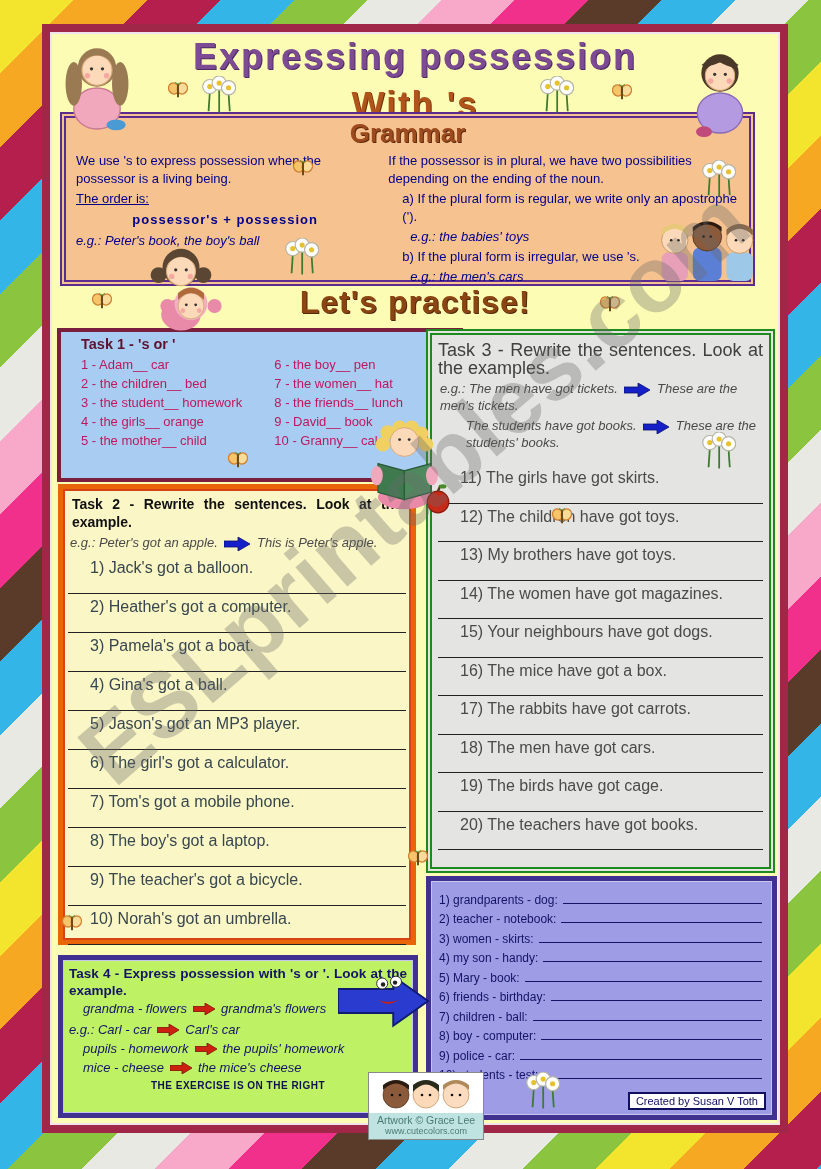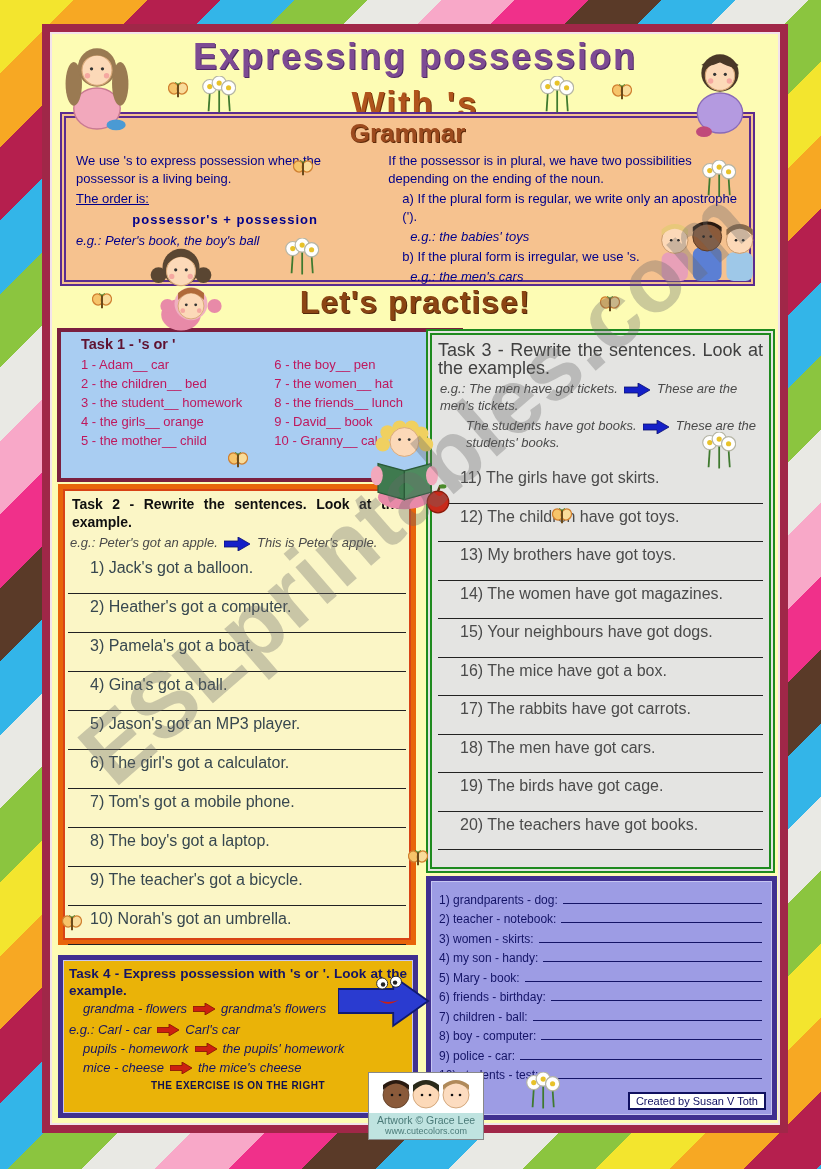--- a/index.html
+++ b/index.html
@@ -69,21 +69,21 @@
     font-size:16px;padding:4px 0 12px 22px;color:#37474f;
   }
   .task3-box{
     left:376px;top:297px;width:325px;height:526px;
     background:#e4e4e2;border:6px double #1e8a1e;padding:6px 6px 0 6px;
   }
   .t3-title{font-size:18px;font-weight:normal;color:#404040;text-align:justify;line-height:18px;}
   .t3-rows .t-row{color:#4a4a4a;height:38.5px;}
   .task4-box{
     left:8px;top:923px;width:338px;height:143px;
-    background:#eab308;border:5px solid #403090;
+    background:#bef264;border:5px solid #403090;
     box-shadow:inset 0 0 0 1px #c6c5f2;padding:5px 6px;
   }
   .t4-title{font-size:13.5px;font-weight:bold;color:#141466;line-height:17px;text-align:justify;}
   .t4-row{font-size:13px;font-style:italic;color:#141466;line-height:19px;display:flex;align-items:center;gap:6px;}
   .t4-r1{margin-top:2px;}
   .t4-ind{margin-left:14px;}
   .t4-footer{font-size:10px;font-weight:bold;color:#101050;text-align:center;margin-top:3px;letter-spacing:0.5px;}
   .fill-box{
     left:376px;top:844px;width:325px;height:222px;
     background:#9d9ce4;border:5px solid #403090;

